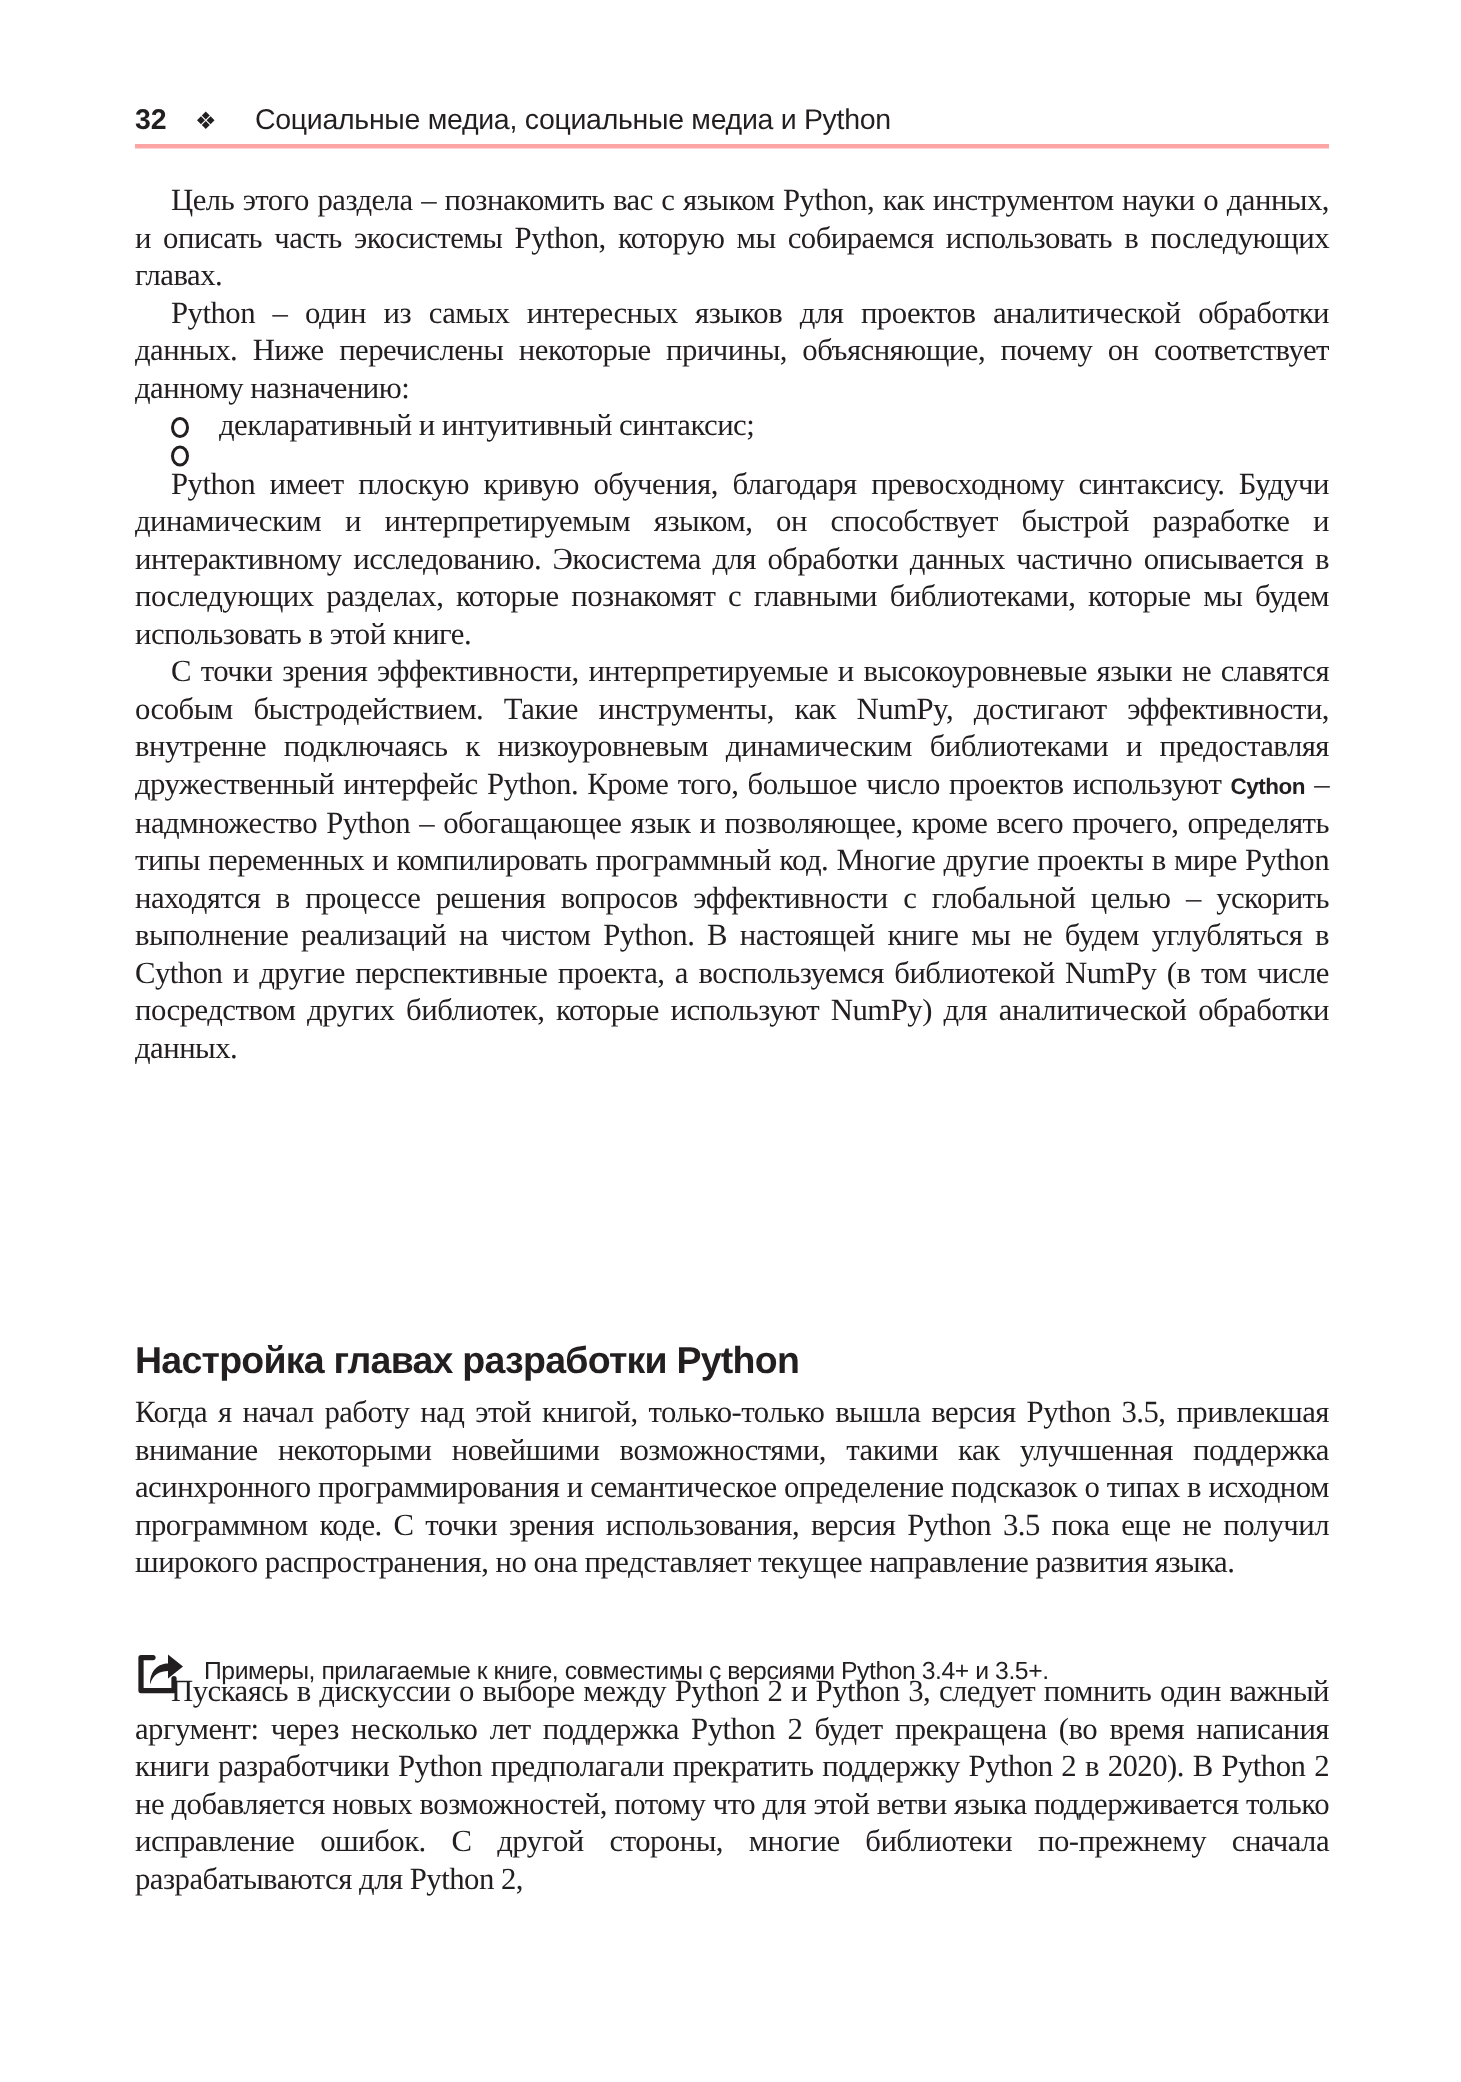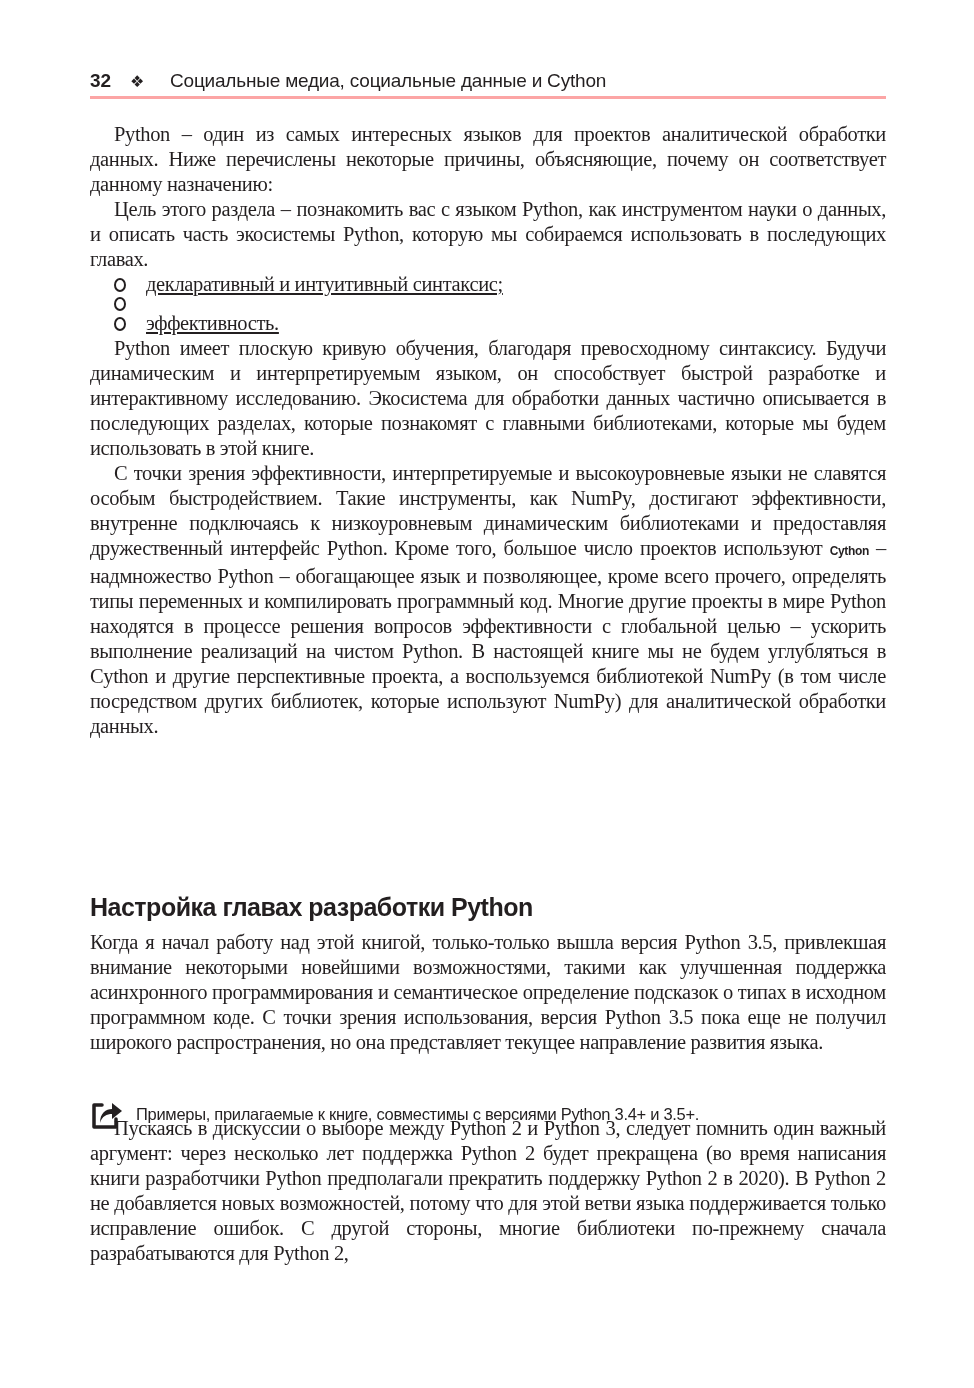--- a/index.html
+++ b/index.html
@@ -15,63 +15,59 @@
     .rh-ornament { width: 40px; text-align: left; font-size: 16px; }
     .rh-title { letter-spacing: -0.2px; }
     .body-text {
       position: absolute; left: 0; width: 796px;
       font-family: "Liberation Serif", serif; font-size: 20.5px; line-height: 25px;
       text-align: justify; letter-spacing: -0.35px;
     }
     .para { margin: 0; text-indent: 24px; }
     .para.noindent { text-indent: 0; }
     .bullets { list-style: none; margin: 0; padding: 0 0 0 24px; }
-    .bullets li { display: flex; align-items: center; text-decoration: underline; }
+    .bullets li { display: flex; align-items: center; }
     .bullet-icon {
       display: inline-block; width: 12px; height: 14px; border: 2.5px solid #231f20;
       border-radius: 50%; box-sizing: border-box; margin-right: 20px; flex: none;
     }
     .heading {
       position: absolute; left: 0; top: 893px;
       font-family: "Liberation Sans", sans-serif; font-weight: bold; font-size: 25px;
       letter-spacing: -0.5px; margin: 0;
     }
     .note {
       position: absolute; left: 0; top: 1097px; width: 796px; height: 34px;
       display: flex; align-items: center;
       font-family: "Liberation Sans", sans-serif; font-size: 16.5px; letter-spacing: -0.3px;
     }
     .note-icon { width: 34px; height: 34px; margin-right: 12px; flex: none; }
-    b.strong { font-weight: bold; font-family: "Liberation Sans", sans-serif; font-size: 12px; margin-top: 24px; }
+    b.strong { font-weight: bold; font-family: "Liberation Sans", sans-serif; font-size: 15px; margin-top: 24px; }
   </style>
 </head>
 <body>
 
 <div class="page">
 
   <div class="running-head">
     <span class="rh-num">32</span>
     <span class="rh-ornament">❖</span>
-    <span class="rh-title">Социальные медиа, социальные данные и Cython</span>
+    <span class="rh-title">Социальные медиа, социальные медиа и Python</span>
   </div>
 
   <div class="body-text" style="top:122px;">
+    <p class="para">Цель этого раздела – познакомить вас с языком Python, как инструментом науки о данных, и описать часть экосистемы Python, которую мы собираемся использовать в последующих главах.</p>
     <p class="para">Python – один из самых интересных языков для проектов аналитической обработки данных. Ниже перечислены некоторые причины, объясняющие, почему он соответствует данному назначению:</p>
-    <p class="para">Цель этого раздела – познакомить вас с языком Python, как инструментом науки о данных, и описать часть экосистемы Python, которую мы собираемся использовать в последующих главах.</p>
     <ul class="bullets">
       <li>
           <span class="bullet-icon"></span>
           <span>декларативный и интуитивный синтаксис;</span>
         </li>
       <li>
           <span class="bullet-icon"></span>
-        </li>
-      <li>
-          <span class="bullet-icon"></span>
-          <span>эффективность.</span>
         </li>
     </ul>
     <p class="para">Python имеет плоскую кривую обучения, благодаря превосходному синтаксису. Будучи динамическим и интерпретируемым языком, он способствует быстрой разработке и интерактивному исследованию. Экосистема для обработки данных частично описывается в последующих разделах, которые познакомят с главными библиотеками, которые мы будем использовать в этой книге.</p>
     <p class="para"><span>С точки зрения эффективности, интерпретируемые и высокоуровневые языки не славятся особым быстродействием. Такие инструменты, как NumPy, достигают эффективности, внутренне подключаясь к низкоуровневым динамическим библиотеками и предоставляя дружественный интерфейс Python. Кроме того, большое число проектов используют </span><b class="strong">Cython</b><span> – надмножество Python – обогащающее язык и позволяющее, кроме всего прочего, определять типы переменных и компилировать программный код. Многие другие проекты в мире Python находятся в процессе решения вопросов эффективности с глобальной целью – ускорить выполнение реализаций на чистом Python. В настоящей книге мы не будем углубляться в Cython и другие перспективные проекта, а воспользуемся библиотекой NumPy (в том числе посредством других библиотек, которые используют NumPy) для аналитической обработки данных.</span></p>
   </div>
 
   <h2 class="heading">Настройка главах разработки Python</h2>
 
   <div class="body-text" style="top:930px;">
     <p class="para noindent">Когда я начал работу над этой книгой, только-только вышла версия Python 3.5, привлекшая внимание некоторыми новейшими возможностями, такими как улучшенная поддержка асинхронного программирования и семантическое определение подсказок о типах в исходном программном коде. С точки зрения использования, версия Python 3.5 пока еще не получил широкого распространения, но она представляет текущее направление развития языка.</p>

